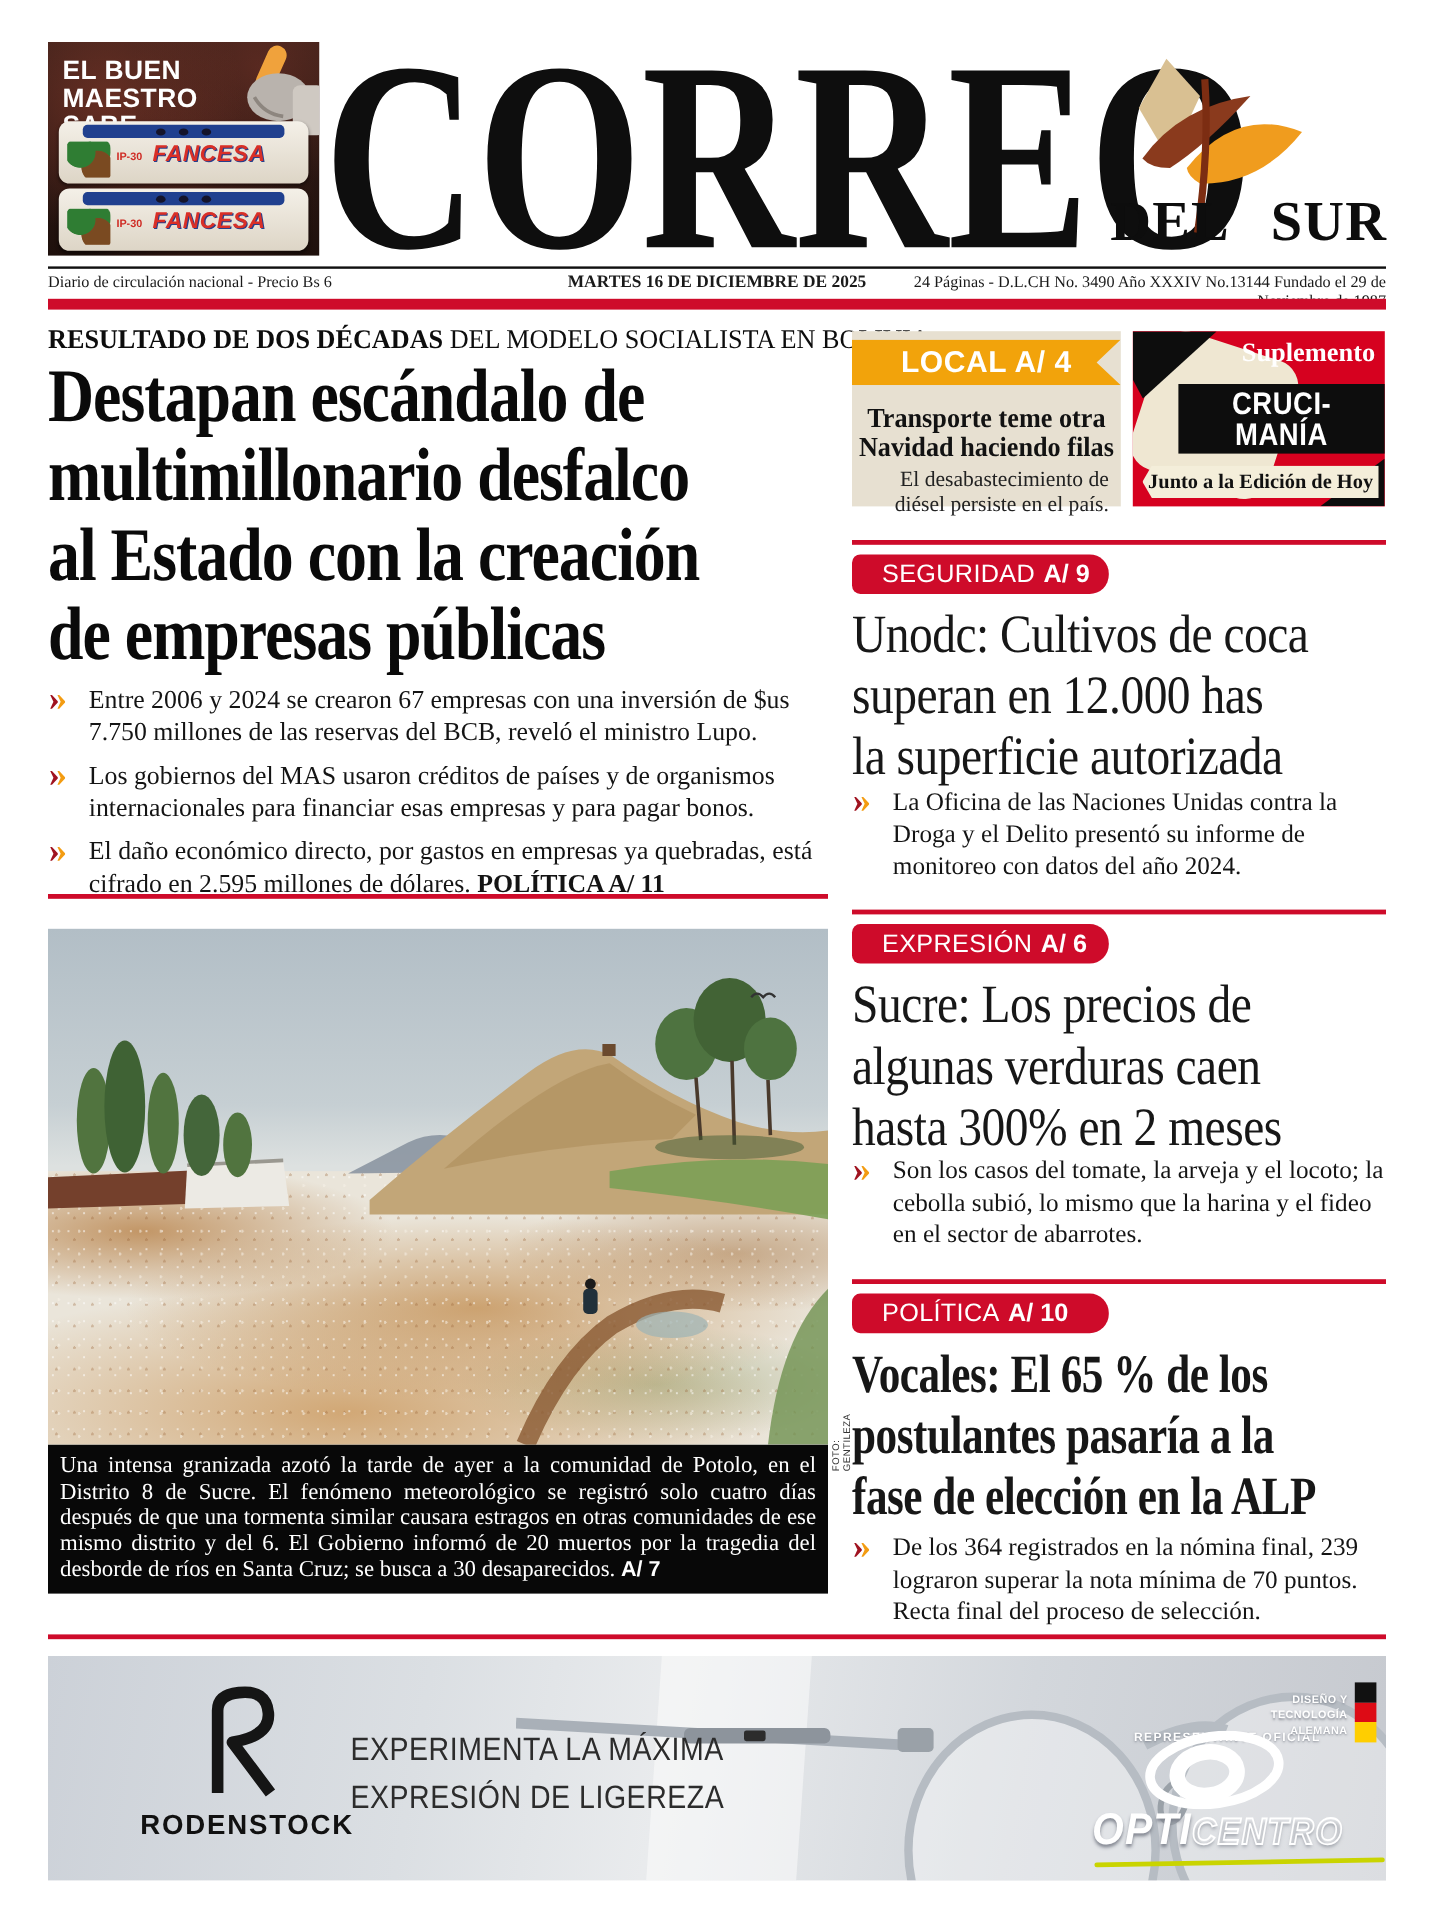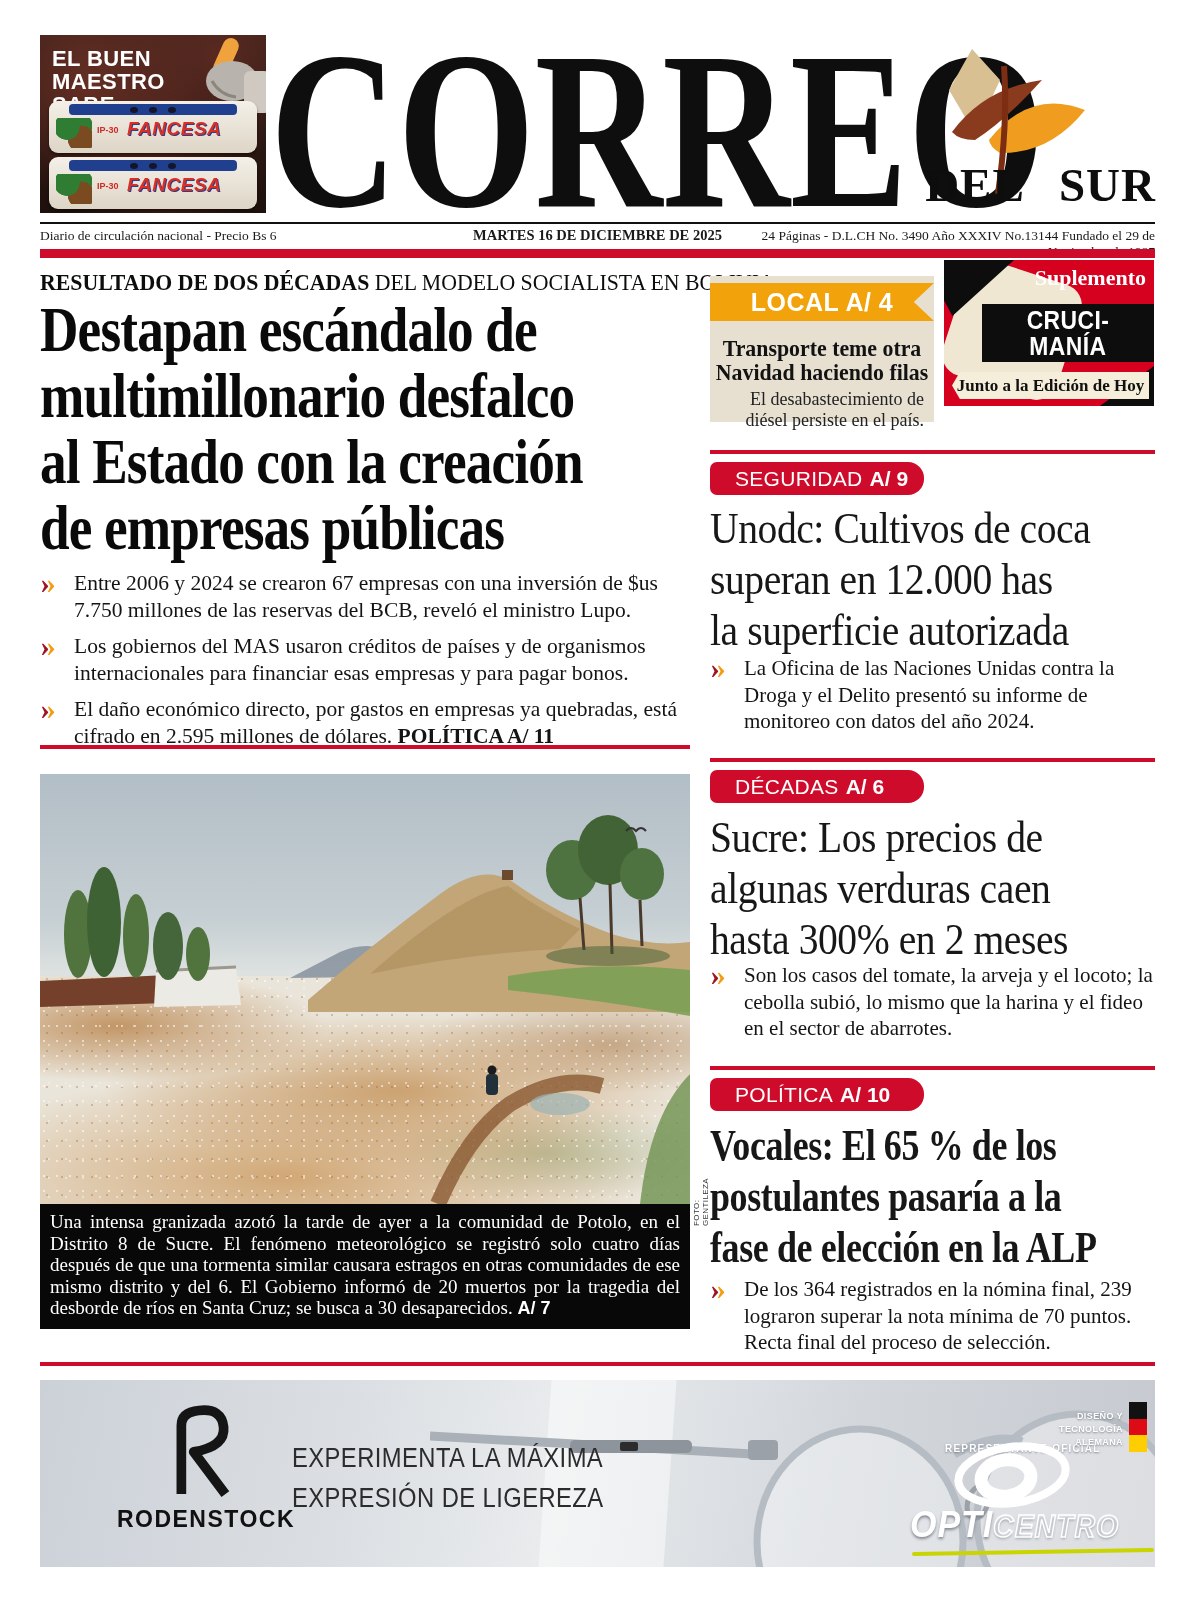--- a/index.html
+++ b/index.html
@@ -91,21 +91,21 @@
   
   .local-box{position:absolute;left:710px;top:276px;width:224px;height:146px;background:#e7e0d1;}
   .local-tab{margin:7px 0 16px 0;height:38px;background:#f2a30b;display:flex;align-items:center;
       justify-content:center;clip-path:polygon(0 0,100% 0,91% 50%,100% 100%,0 100%);
       font-family:"Liberation Sans",sans-serif;font-weight:800;font-size:25px;color:#fff;
       letter-spacing:.5px;}
   .local-head{margin-top:5px;text-align:center;font-weight:700;font-size:23px;line-height:24px;
       color:#121212;transform:scaleX(.95);transform-origin:center;}
   .local-sum{margin-top:4px;padding-right:10px;text-align:right;font-size:18px;line-height:21px;color:#222;}
 
-  .cruci-box{position:absolute;left:944px;top:260px;width:210px;height:146px;background:#d6011f;overflow:hidden;}
+  .cruci-box{position:absolute;left:944px;top:276px;width:210px;height:146px;background:#d6011f;overflow:hidden;}
   .cruci-blob{position:absolute;left:8px;top:10px;width:120px;height:120px;background:#efe7d2;
       border-radius:22px;transform:rotate(18deg);}
   .cruci-wedge-tl{position:absolute;left:0;top:0;width:70px;height:56px;background:#0d0d0d;
       clip-path:polygon(0 0,100% 0,12% 100%,0 72%);}
   .cruci-wedge-br{position:absolute;right:0;bottom:0;width:60px;height:40px;background:#0d0d0d;
       clip-path:polygon(100% 0,100% 100%,10% 100%);}
   .cruci-label{position:absolute;top:5px;right:8px;font-weight:700;font-size:22px;color:#fff;}
   .cruci-band{position:absolute;left:38px;right:0;top:44px;height:58px;background:#0d0d0d;
       display:flex;flex-direction:column;align-items:center;justify-content:center;}
   .cruci-band div{font-family:"Liberation Sans",sans-serif;font-weight:900;font-size:26px;
@@ -310,21 +310,21 @@
     <div>superan en 12.000 has</div>
     <div>la superficie autorizada</div>
   </div>
   <div class="rbullet" style="top:655px">
     <span class="chev"><span class="c1">›</span><span class="c2">›</span></span>
     <span>La Oficina de las Naciones Unidas contra la Droga y el Delito presentó su informe de monitoreo con datos del año 2024.</span>
   </div>
 
   <div class="rrule" style="top:758px"></div>
   <div class="tab" style="top:770px">
-    <span class="tn">DÉCADAS</span>
+    <span class="tn">EXPRESIÓN</span>
     <span class="tr">A/ 6</span>
   </div>
   <div class="rhead" style="top:812px">
     <div>Sucre: Los precios de</div>
     <div>algunas verduras caen</div>
     <div>hasta 300% en 2 meses</div>
   </div>
   <div class="rbullet" style="top:962px">
     <span class="chev"><span class="c1">›</span><span class="c2">›</span></span>
     <span>Son los casos del tomate, la arveja y el locoto; la cebolla subió, lo mismo que la harina y el fideo en el sector de abarrotes.</span>

